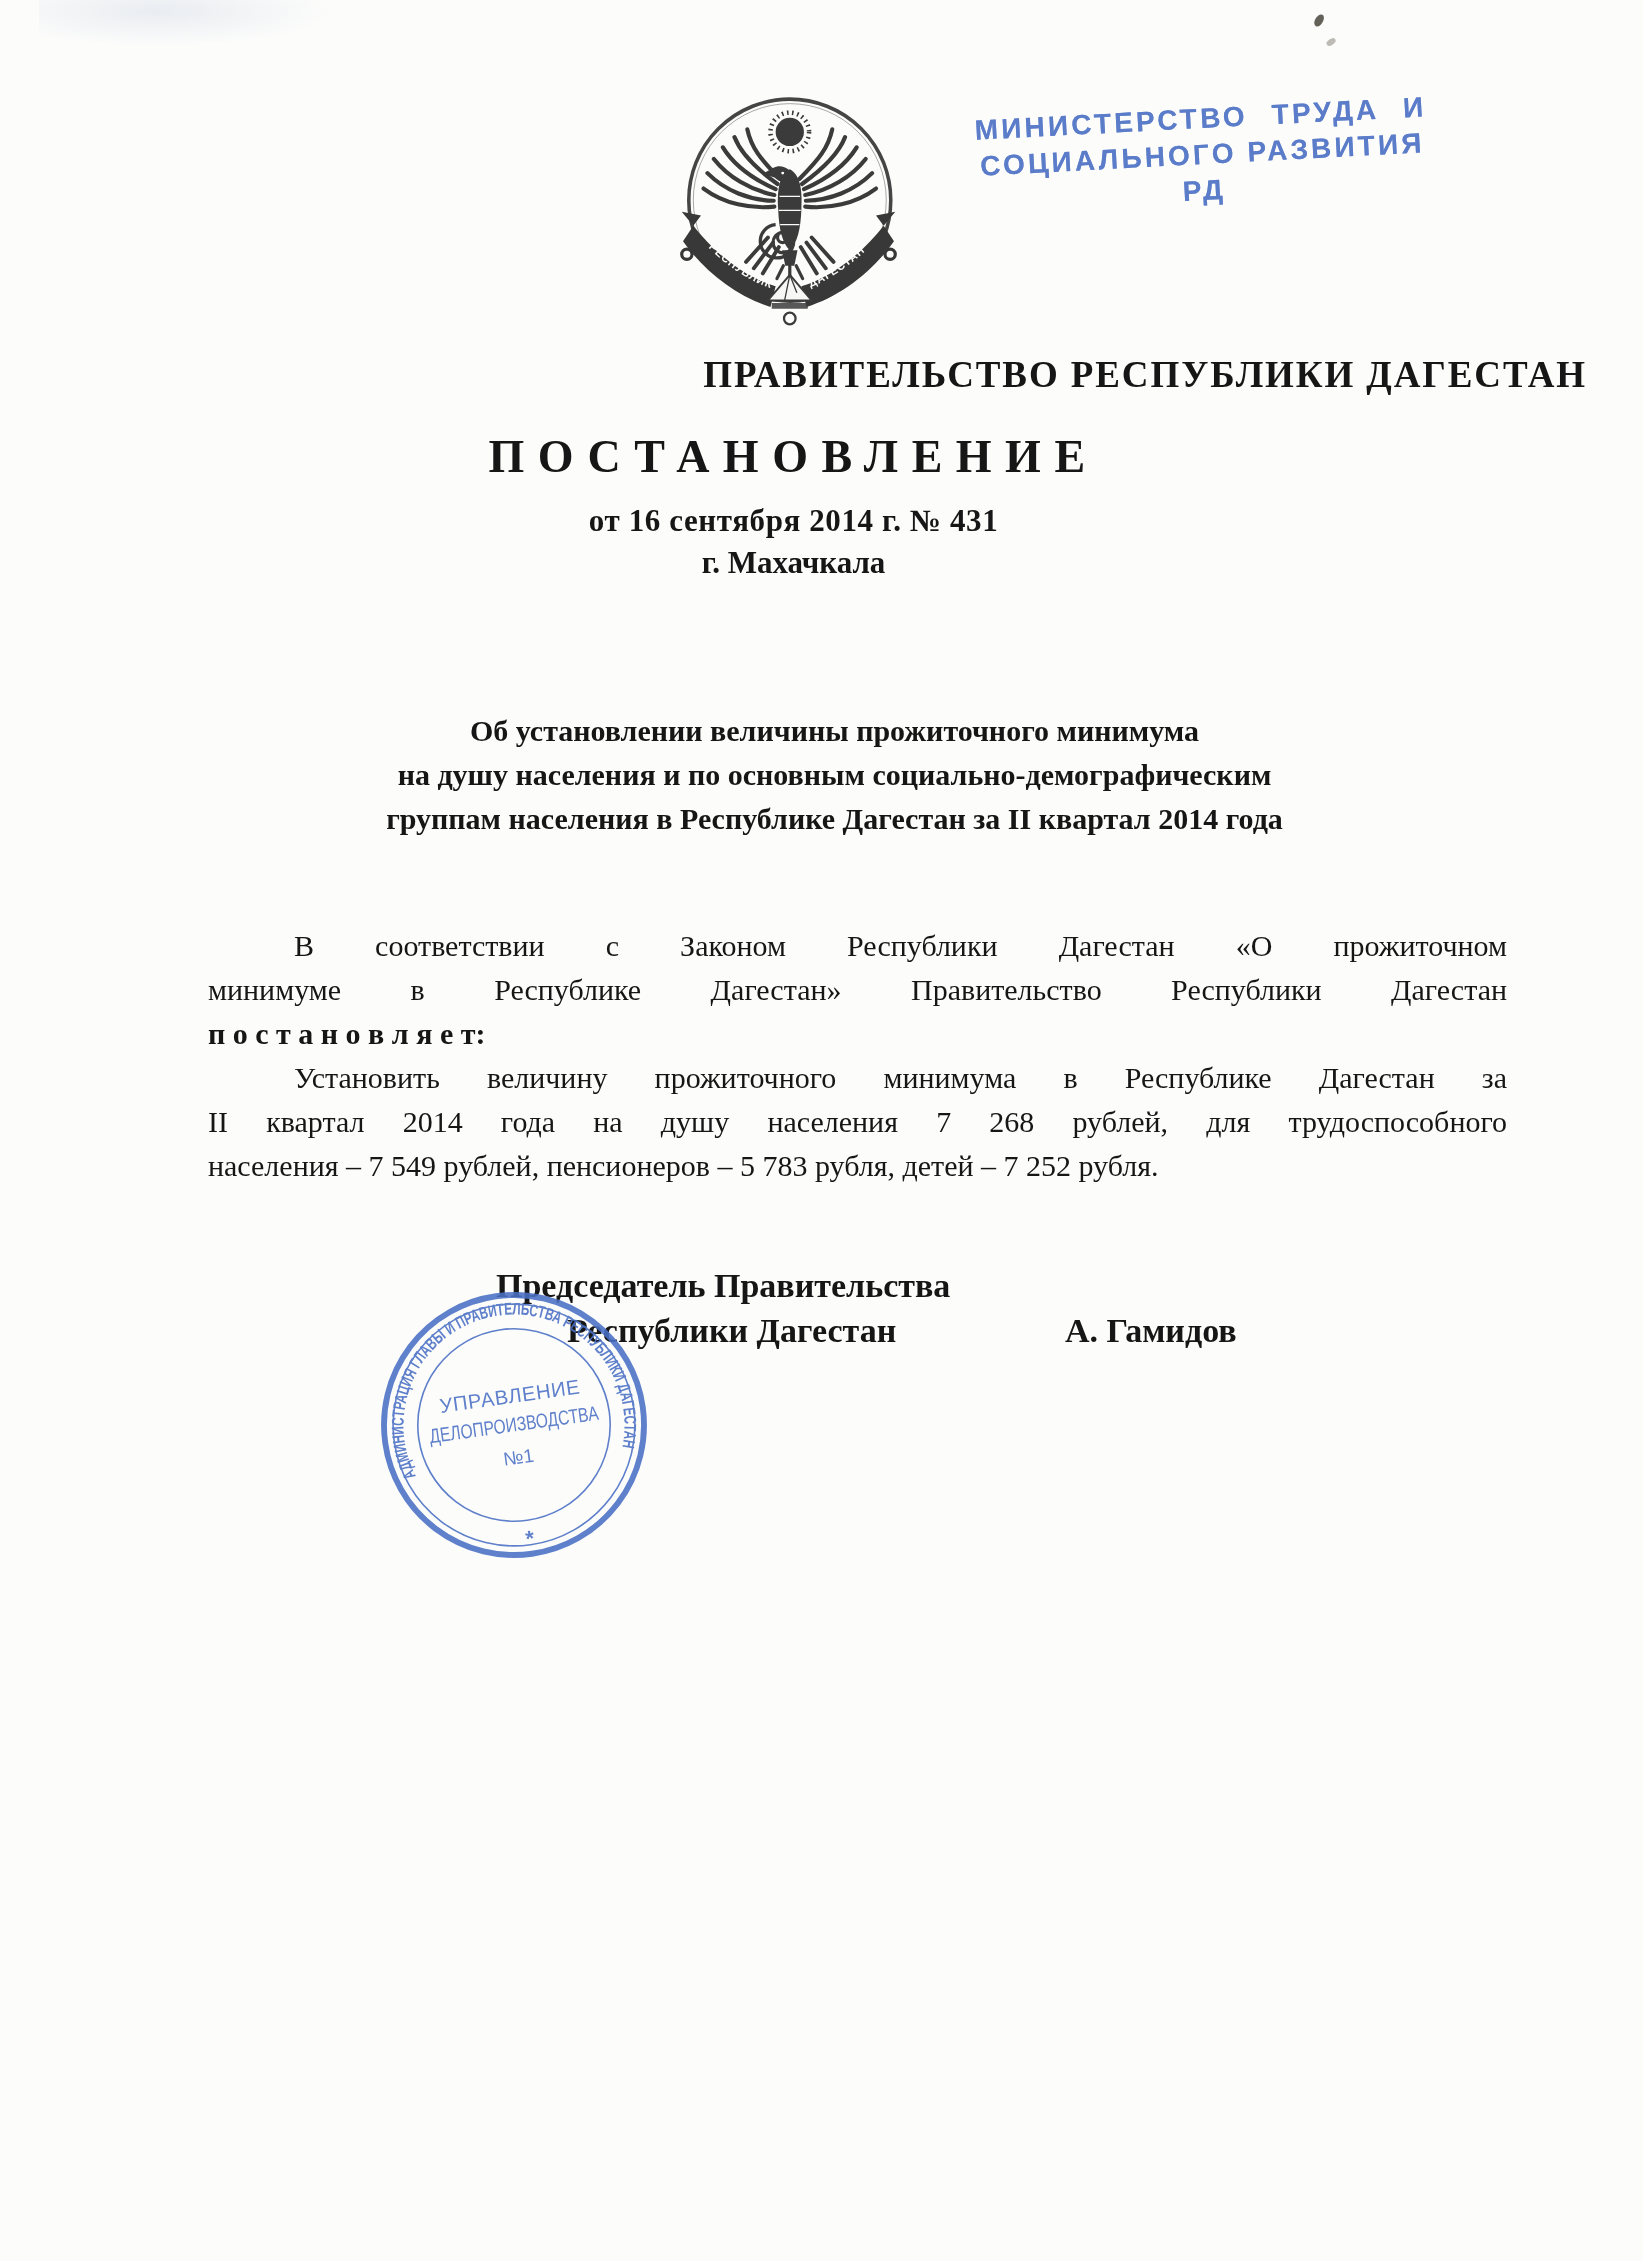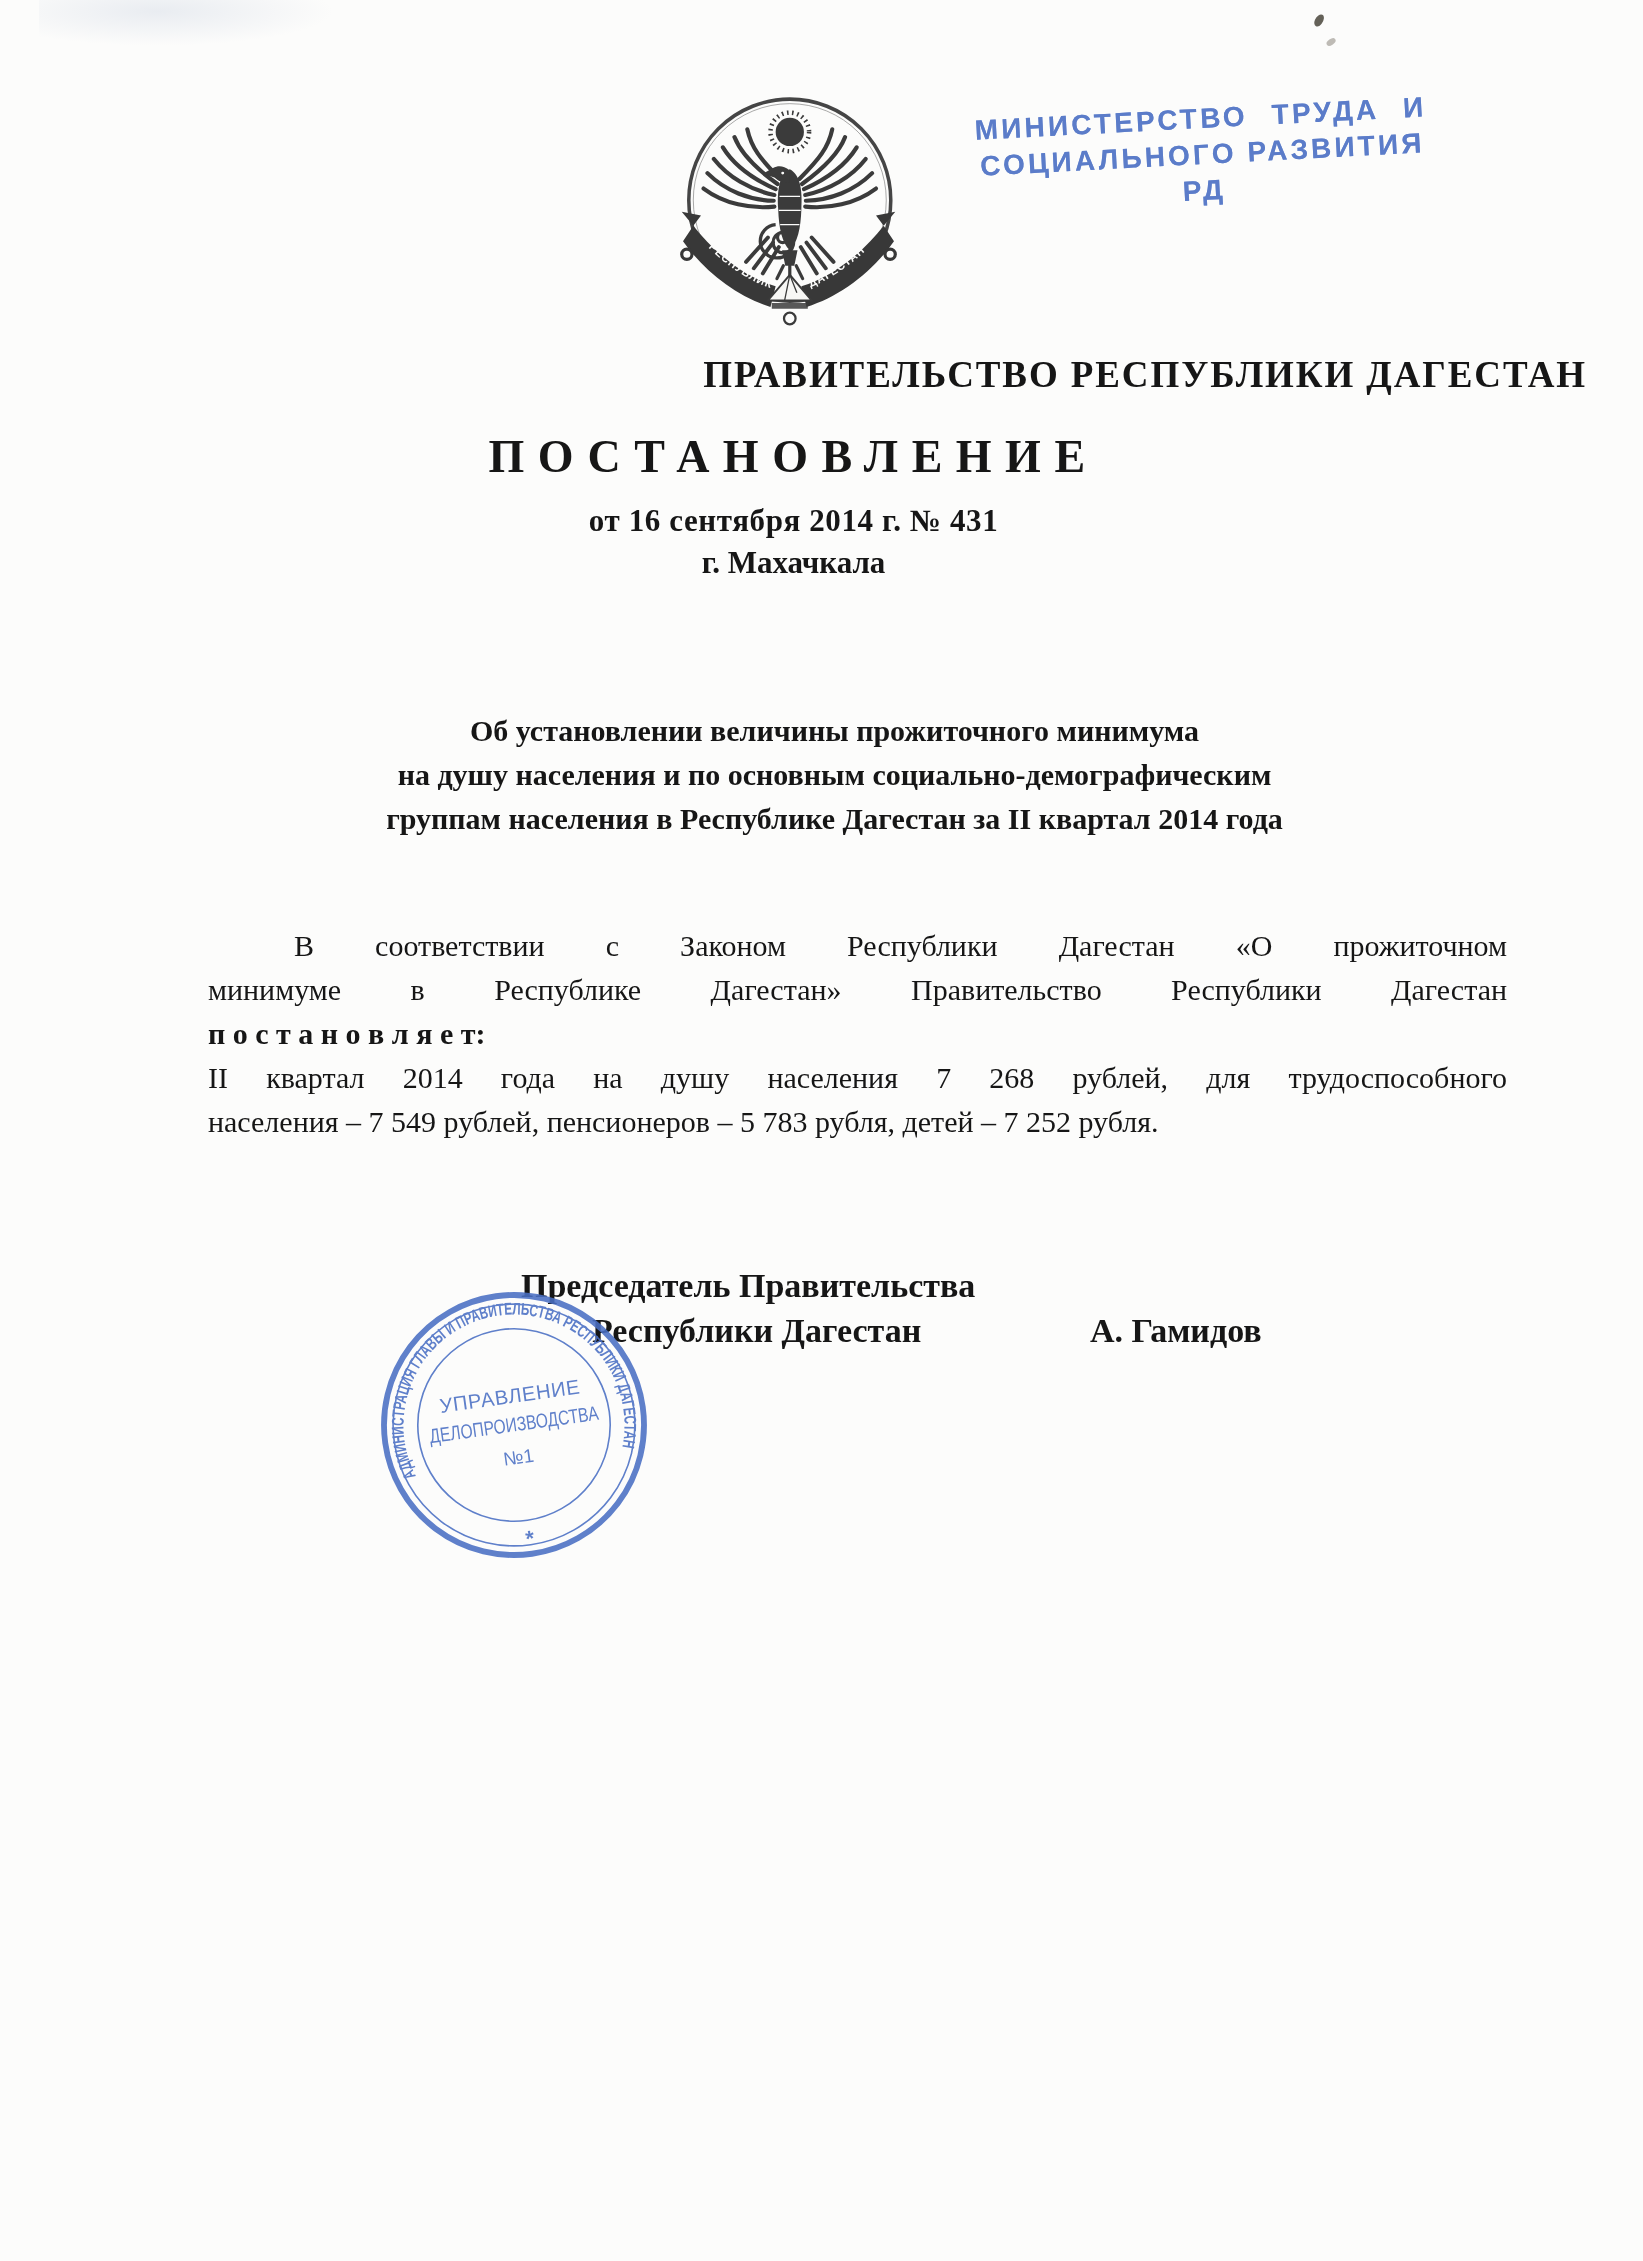--- a/index.html
+++ b/index.html
@@ -48,21 +48,21 @@
   .subject{left:13px;top:709px;width:1643px;text-align:center;font-size:30px;font-weight:700;line-height:44px;}
 
   
   .bodytext{left:182px;top:924px;width:1299px;font-size:30px;line-height:44px;margin-left:26px;}
   .bline{text-align:justify;text-align-last:justify;white-space:nowrap;}
   .bline-left{text-align:left;text-align-last:left;}
   .indent{padding-left:86px;}
   .resolve{font-weight:700;}
 
   
-  .sig{font-size:34px;font-weight:700;margin-left:25px;}
+  .sig{font-size:34px;font-weight:700;}
   .sig1{left:496px;top:1267px;}
   .sig2{left:567px;top:1312px;}
   .sig-name{left:1065px;top:1312px;}
 
   
   .round-stamp{left:358px;top:1269px;width:312px;height:312px;transform:rotate(-8deg);opacity:.88;}
 
   
   .emblem{left:674px;top:93px;width:229px;height:240px;}
 </style>
@@ -159,20 +159,21 @@
 <div class="abs subject">
   <div>Об установлении величины прожиточного минимума</div>
   <div>на душу населения и по основным социально-демографическим</div>
   <div>группам населения в Республике Дагестан за II квартал 2014 года</div>
 </div>
 
 <div class="abs bodytext">
   <div class="bline indent">В соответствии с Законом Республики Дагестан «О прожиточном</div>
   <div class="bline">минимуме в Республике Дагестан» Правительство Республики Дагестан</div>
   <div class="bline-left resolve">п о с т а н о в л я е т:</div>
+  <div class="bline indent">Установить величину прожиточного минимума в Республике Дагестан за</div>
   <div class="bline">II квартал 2014 года на душу населения 7 268 рублей, для трудоспособного</div>
   <div class="bline-left">населения – 7 549 рублей, пенсионеров – 5 783 рубля, детей – 7 252 рубля.</div>
 </div>
 
 <div class="abs sig sig1">Председатель Правительства</div>
 <div class="abs sig sig2">Республики Дагестан</div>
 <div class="abs sig sig-name">А. Гамидов</div>
 
 <svg class="abs round-stamp" viewBox="0 0 480 480" xmlns="http://www.w3.org/2000/svg">
   <g stroke="#4a6fc4" fill="none">

